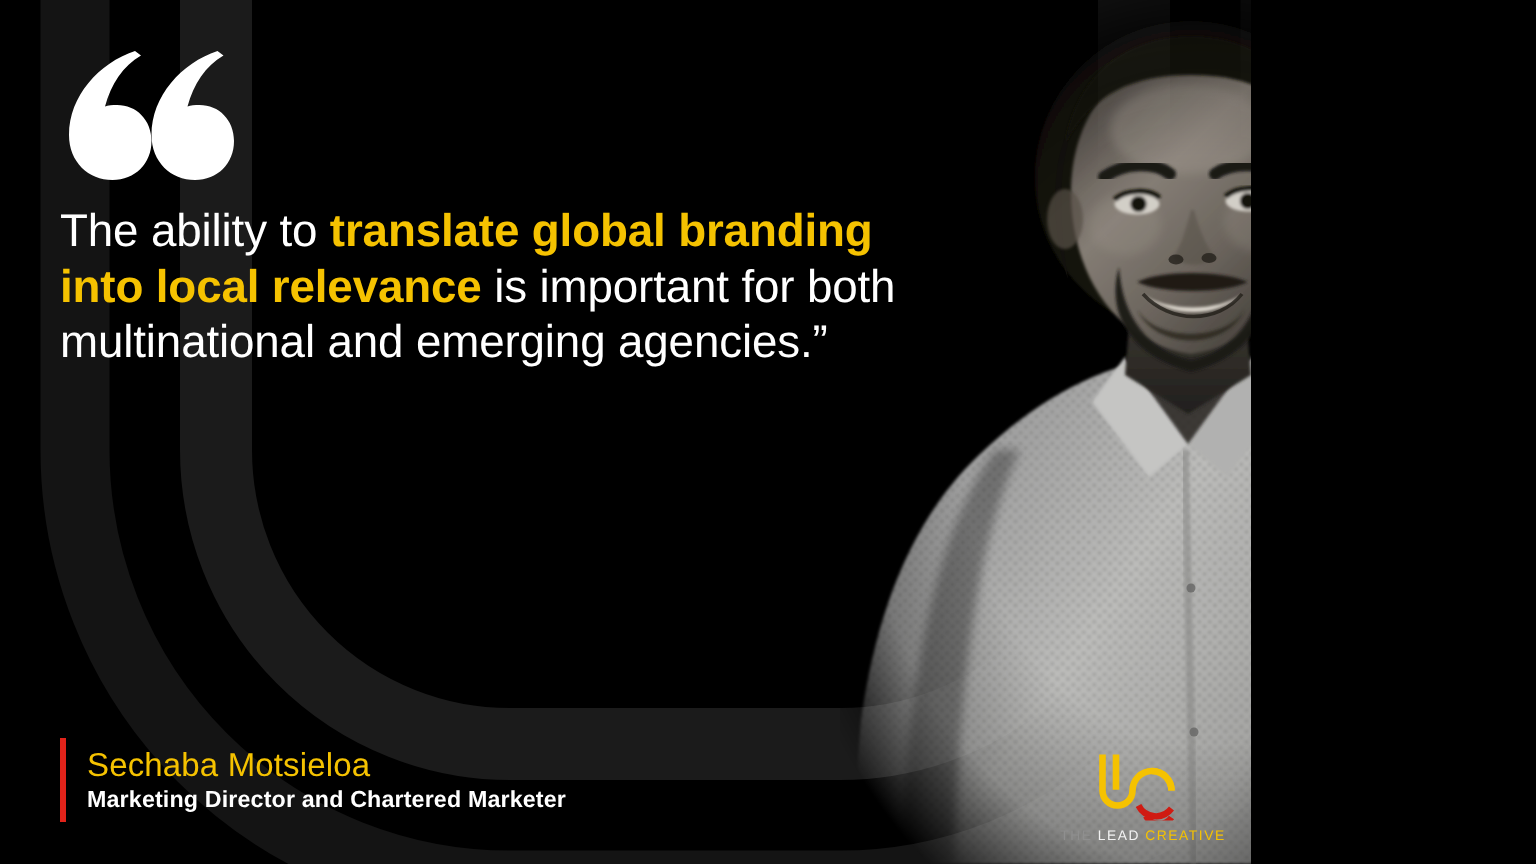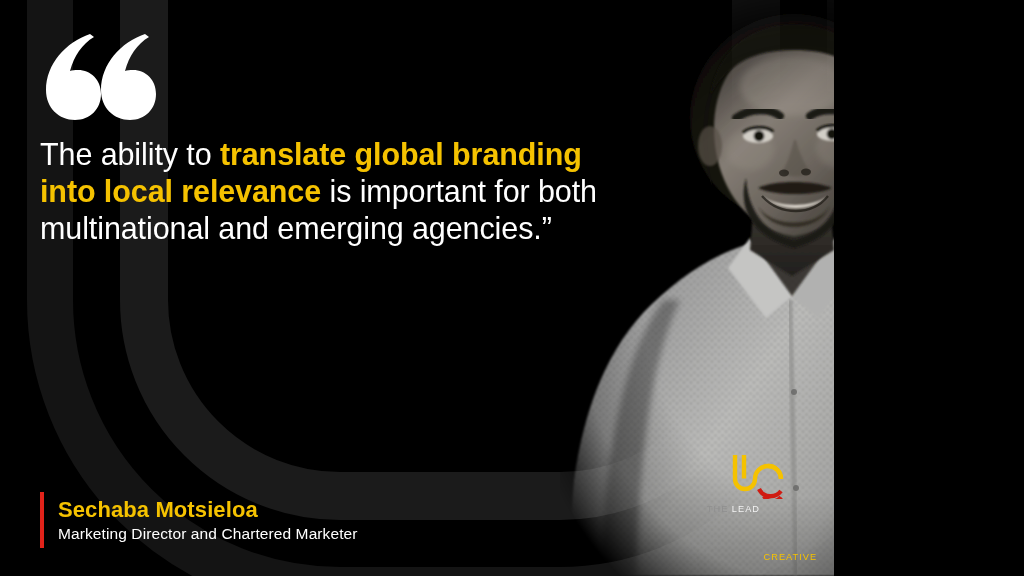--- a/index.html
+++ b/index.html
@@ -65,28 +65,28 @@
     padding-left:14px;
     border-left:4px solid #E1231A;
     height:56px;
     display:flex;
     flex-direction:column;
     justify-content:center;
   }
   #author-name {
     color:#F5C200;
     font-size:22px;
-    font-weight:700;
+    font-weight:400;
     letter-spacing:0.1px;
     line-height:27px;
   }
   #author-role {
     color:#ffffff;
     font-size:15.5px;
-    font-weight:400;
+    font-weight:700;
     line-height:21px;
     letter-spacing:0.1px;
   }
 
   
   #logo {
     position:absolute;
     right:16px; bottom:14px;
     width:112px;
     display:flex;
@@ -99,21 +99,21 @@
     font-size:9.2px;
     letter-spacing:1.05px;
     font-weight:400;
     white-space:nowrap;
     display:flex;
     gap:3.5px;
     justify-content:center;
   }
   #logo-word .w-the { color:#8f8f8f; }
   #logo-word .w-lead { color:#f2f2f2; }
-  #logo-word .w-creative { color:#F5C200;margin-top:48px; }
+  #logo-word .w-creative { color:#F5C200; }
 </style>
 </head>
 <body>
 
 <div id="card">
 
   <svg id="bg-motif" viewBox="0 0 1024 576" preserveAspectRatio="none" aria-hidden="true">
     <defs>
       <clipPath id="cardClip">
           <rect x="0" y="0" width="1024" height="576"></rect>

